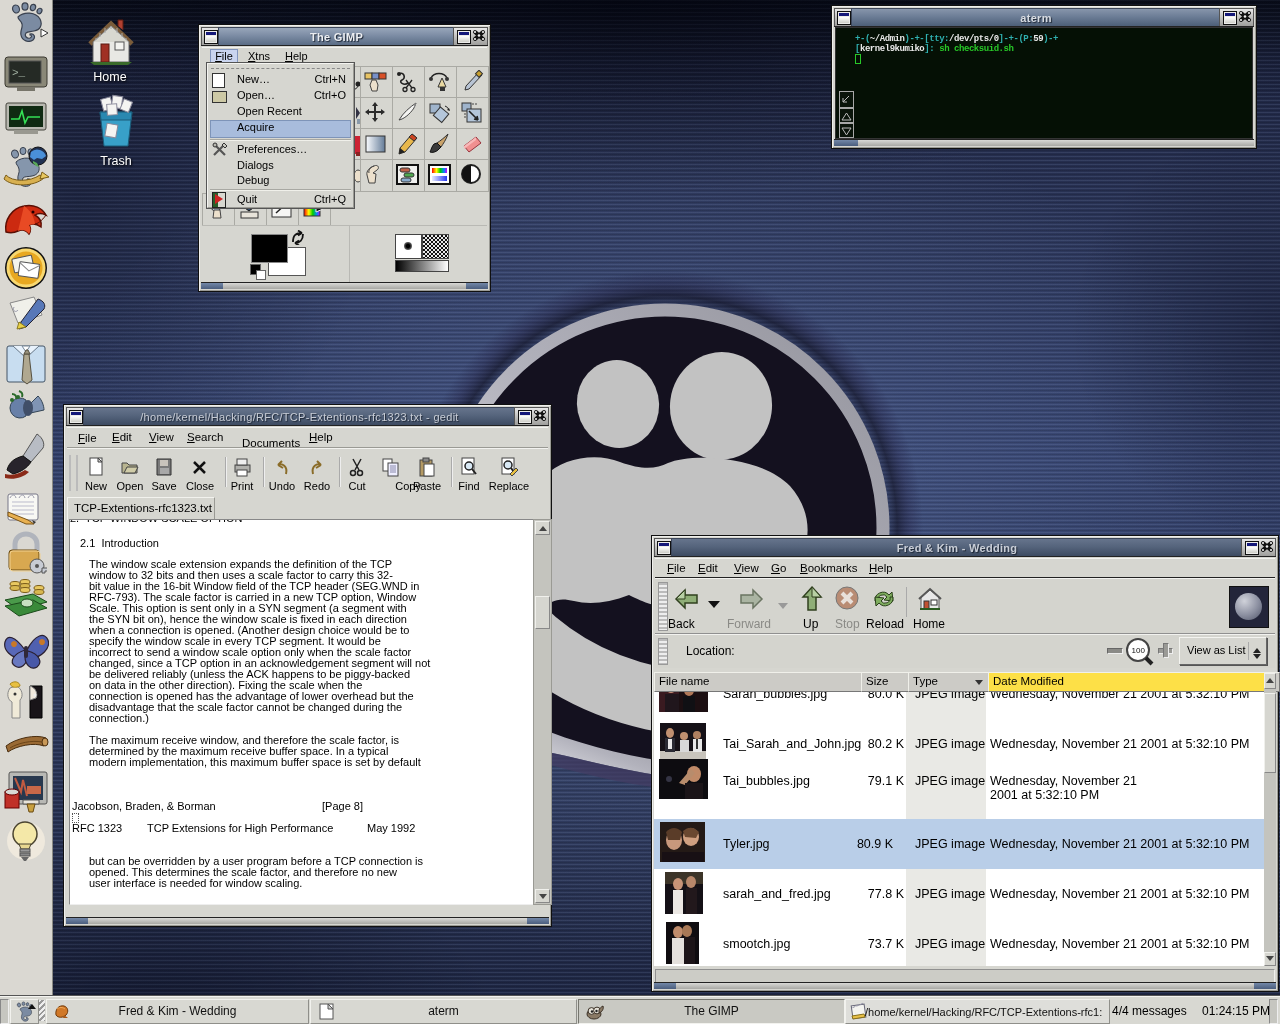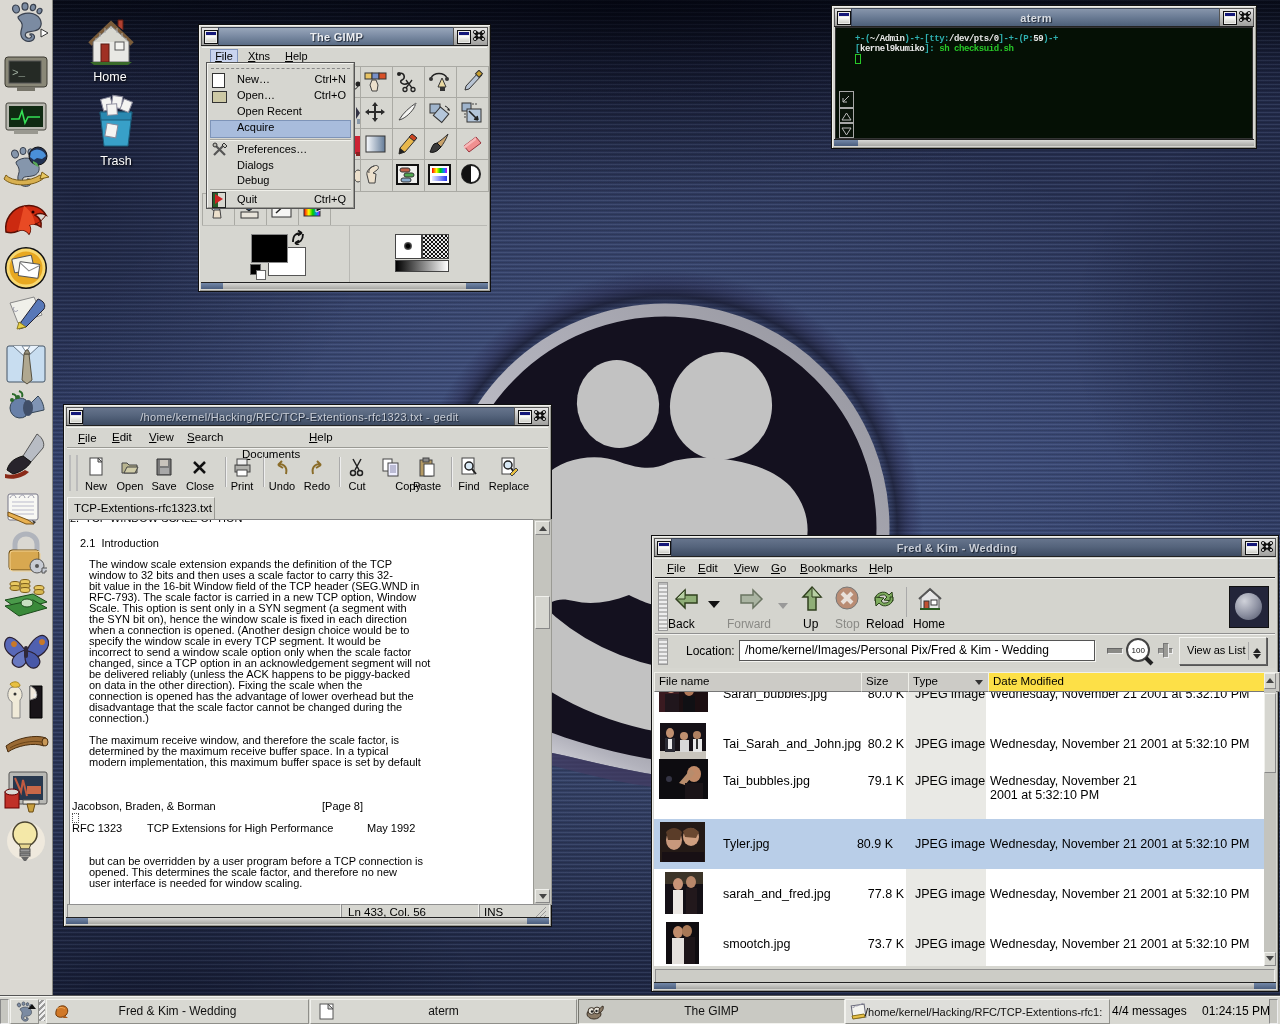--- a/index.html
+++ b/index.html
@@ -597,21 +597,21 @@
         </div>
     </div>
   </div>
   <div class="abs" style="left:2px;right:2px;top:20px;height:1px;background:#222;"></div>
 
   <div class="abs" style="left:3px;top:22px;right:3px;height:20px;border-top:1px solid #f2f2ef;font-size:11.5px;">
     <span class="abs" style="left:11px;top:4px;"><u>F</u>ile</span>
     <span class="abs" style="left:45px;top:3px;"><u>E</u>dit</span>
     <span class="abs" style="left:82px;top:3px;"><u>V</u>iew</span>
     <span class="abs" style="left:120px;top:3px;"><u>S</u>earch</span>
-    <span class="abs" style="left:175px;top:20px;"><u>D</u>ocuments</span>
+    <span class="abs" style="left:175px;top:9px;"><u>D</u>ocuments</span>
     <span class="abs" style="left:242px;top:3px;"><u>H</u>elp</span>
   </div>
   <div class="abs" style="left:3px;top:42px;right:3px;height:1px;background:#9a9a94;"></div>
 
   <div id="gtedit-tools" class="abs" style="left:3px;top:43px;right:3px;height:49px;border-top:1px solid #f2f2ef;font-size:11px;">
       <div style="position:absolute;left:2px;top:6px;width:5px;height:36px;border-left:2px solid #bbb;border-right:2px solid #bbb;"></div>
       <svg style="position:absolute;left:19px;top:8px;" width="20" height="20">
         <rect x="4" y="1" width="12" height="17" fill="#fff" stroke="#444"></rect>
         <path d="M12 1 l4 4 -4 0 z" fill="#ccc" stroke="#444"></path>
       </svg>
@@ -721,32 +721,20 @@
   <div class="abs" style="left:469px;top:114px;width:17px;height:384px;background:#c4c4be;border:1px solid #9a9a94;">
     <div class="abs" style="left:1px;top:1px;width:13px;height:12px;background:#d6d6d0;border:1px solid #888;border-top-color:#f0f0ec;border-left-color:#f0f0ec;">
         <i class="abs" style="left:3px;top:4px;border:4px solid transparent;border-bottom:5px solid #444;border-top:none;"></i>
       </div>
     <div class="abs" style="left:1px;top:76px;width:13px;height:31px;background:#d6d6d0;border:1px solid #888;border-top-color:#f0f0ec;border-left-color:#f0f0ec;"></div>
     <div class="abs" style="left:1px;bottom:1px;width:13px;height:12px;background:#d6d6d0;border:1px solid #888;border-top-color:#f0f0ec;border-left-color:#f0f0ec;">
         <i class="abs" style="left:3px;top:4px;border:4px solid transparent;border-top:5px solid #444;border-bottom:none;"></i>
       </div>
   </div>
 
-  <div class="abs" style="left:3px;top:499px;right:3px;height:16px;font-size:11.5px;">
-    <div class="abs" style="left:0;top:0;width:272px;height:14px;border:1px solid #909090;border-bottom-color:#f0f0ec;border-right-color:#f0f0ec;"></div>
-    <div class="abs" style="left:274px;top:0;width:136px;height:14px;border:1px solid #909090;border-bottom-color:#f0f0ec;border-right-color:#f0f0ec;">
-        <span style="position:absolute;left:6px;top:1px;">Ln 433, Col. 56</span>
-      </div>
-    <div class="abs" style="left:412px;top:0;width:69px;height:14px;border:1px solid #909090;border-bottom-color:#f0f0ec;border-right-color:#f0f0ec;">
-        <span style="position:absolute;left:4px;top:1px;">INS</span>
-      </div>
-    <svg class="abs" style="right:1px;top:2px;" width="12" height="12">
-        <path d="M11 1 L1 11 M11 5 L5 11 M11 9 L9 11" stroke="#999" fill="none"></path>
-      </svg>
-  </div>
   <div class="botbar">
       <i class="l"></i>
       <i class="r"></i>
     </div>
 </div>
 <div id="win-naut" class="win" style="left:651px;top:535px;width:626px;height:455px;">
   <div class="trow">
     <div class="tbox" style="left:0;width:17px;">
         <div class="mbtn" style="left:2px;"></div>
       </div>
@@ -827,23 +815,20 @@
 
     <div class="abs" style="right:6px;top:7px;width:38px;height:40px;background:#23253a;border:1px solid #111;">
       <div class="abs" style="left:5px;top:6px;width:27px;height:27px;border-radius:50%;background:radial-gradient(circle at 35% 30%,#d0d2da,#8b8fa0 55%,#4f5468);"></div>
     </div>
   </div>
   <div class="abs" style="left:3px;top:97px;right:3px;height:1px;background:#909090;"></div>
 
   <div class="abs" style="left:3px;top:98px;right:3px;height:33px;background:#d4d4ce;border-top:1px solid #f2f2ef;font-size:12px;">
     <div class="abs" style="left:3px;top:3px;width:8px;bottom:3px;background:repeating-linear-gradient(180deg,#bbb 0 2px,#eee 2px 4px);border:1px solid #999;"></div>
     <div class="abs" style="left:31px;top:9px;">Location:</div>
-    <div class="abs" style="left:84px;top:5px;width:354px;height:19px;background:#fff;border:1px solid #555;box-shadow:1px 1px 0 #f4f4f0;">
-        <span style="position:absolute;left:5px;top:2px;white-space:nowrap;">/home/kernel/Images/Personal Pix/Fred &amp; Kim - Wedding</span>
-      </div>
     <div class="abs" style="left:452px;top:13px;width:14px;height:4px;background:#8a8a86;border:1px solid #666;border-bottom-color:#eee;border-right-color:#eee;"></div>
     <svg class="abs" style="left:470px;top:2px;" width="30" height="30">
         <circle cx="13" cy="13" r="11" fill="#fff" stroke="#444" stroke-width="2"></circle>
         <path d="M21 21 L27 27" stroke="#222" stroke-width="4"></path>
         <text x="6.5" y="16" font-size="8" fill="#111">100</text>
       </svg>
     <div class="abs" style="left:503px;top:8px;width:13px;height:13px;">
       <div class="abs" style="left:0;top:5px;width:13px;height:4px;background:#9a9a96;border:1px solid #777;border-bottom-color:#eee;border-right-color:#eee;"></div>
       <div class="abs" style="left:5px;top:0px;width:4px;height:13px;background:#9a9a96;border:1px solid #777;border-bottom-color:#eee;border-right-color:#eee;"></div>
     </div>

